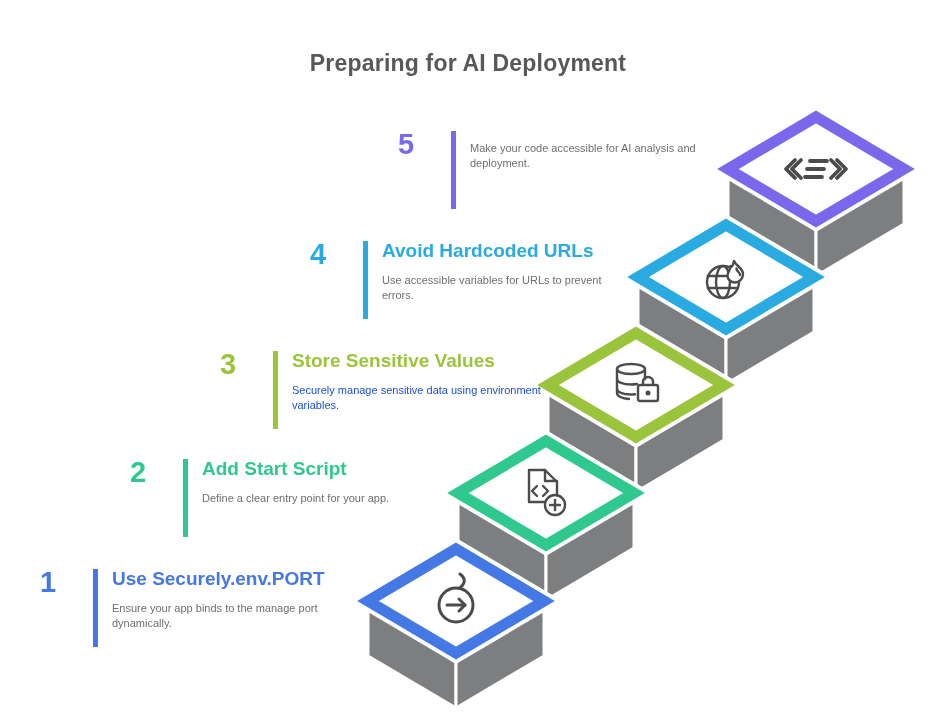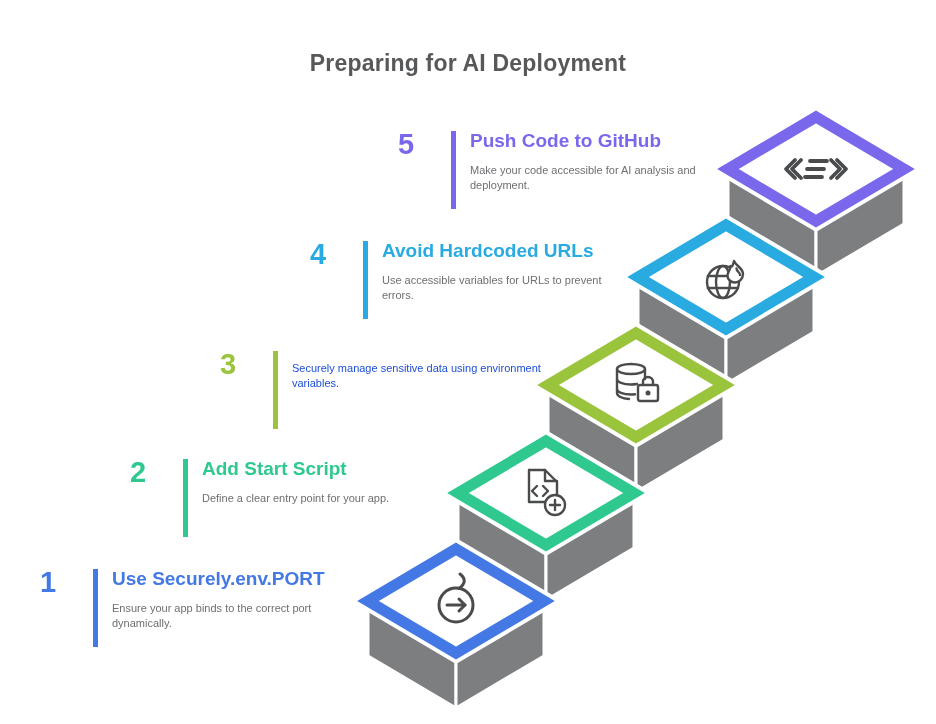--- a/index.html
+++ b/index.html
@@ -105,53 +105,53 @@
         <path d="M-9,4 H 9"></path>
         <path d="M3,-2 L 9,4 L 3,10"></path>
       </g>
     </g>
   </svg>
 
   <div class="step-block" style="left:398px;top:130px">
     <div class="step-number" style="color: rgb(122, 104, 236);">5</div>
     <div class="step-bar" style="background: rgb(122, 104, 236);"></div>
     <div class="step-text">
-      <h2 class="step-title" style="color: rgb(122, 104, 236);">Push Code to GitHub</h2>
       <p class="step-desc" style="color: rgb(110, 111, 114);">Make your code accessible for AI analysis and deployment.</p>
     </div>
   </div>
 
   <div class="step-block" style="left:310px;top:240px">
     <div class="step-number" style="color: rgb(41, 171, 226);">4</div>
     <div class="step-bar" style="background: rgb(41, 171, 226);"></div>
     <div class="step-text">
       <h2 class="step-title" style="color: rgb(41, 171, 226);">Avoid Hardcoded URLs</h2>
       <p class="step-desc" style="color: rgb(110, 111, 114);">Use accessible variables for URLs to prevent errors.</p>
     </div>
   </div>
 
   <div class="step-block" style="left:220px;top:350px">
     <div class="step-number" style="color: rgb(155, 196, 61);">3</div>
     <div class="step-bar" style="background: rgb(155, 196, 61);"></div>
     <div class="step-text">
+      <h2 class="step-title" style="color: rgb(155, 196, 61);">Store Sensitive Values</h2>
       <p class="step-desc" style="color: #1d4ed8;">Securely manage sensitive data using environment variables.</p>
     </div>
   </div>
 
   <div class="step-block" style="left:130px;top:458px">
     <div class="step-number" style="color: rgb(47, 201, 143);">2</div>
     <div class="step-bar" style="background: rgb(47, 201, 143);"></div>
     <div class="step-text">
       <h2 class="step-title" style="color: rgb(47, 201, 143);">Add Start Script</h2>
       <p class="step-desc" style="color: rgb(110, 111, 114);">Define a clear entry point for your app.</p>
     </div>
   </div>
 
   <div class="step-block" style="left:40px;top:568px">
     <div class="step-number" style="color: rgb(68, 120, 228);">1</div>
     <div class="step-bar" style="background: rgb(68, 120, 228);"></div>
     <div class="step-text">
       <h2 class="step-title" style="color: rgb(68, 120, 228);">Use Securely.env.PORT</h2>
-      <p class="step-desc" style="color: rgb(110, 111, 114);">Ensure your app binds to the correct port dynamically.</p>
+      <p class="step-desc" style="color: rgb(110, 111, 114);">Ensure your app binds to the manage port dynamically.</p>
     </div>
   </div>
 
 </div>
 
 </body></html>

